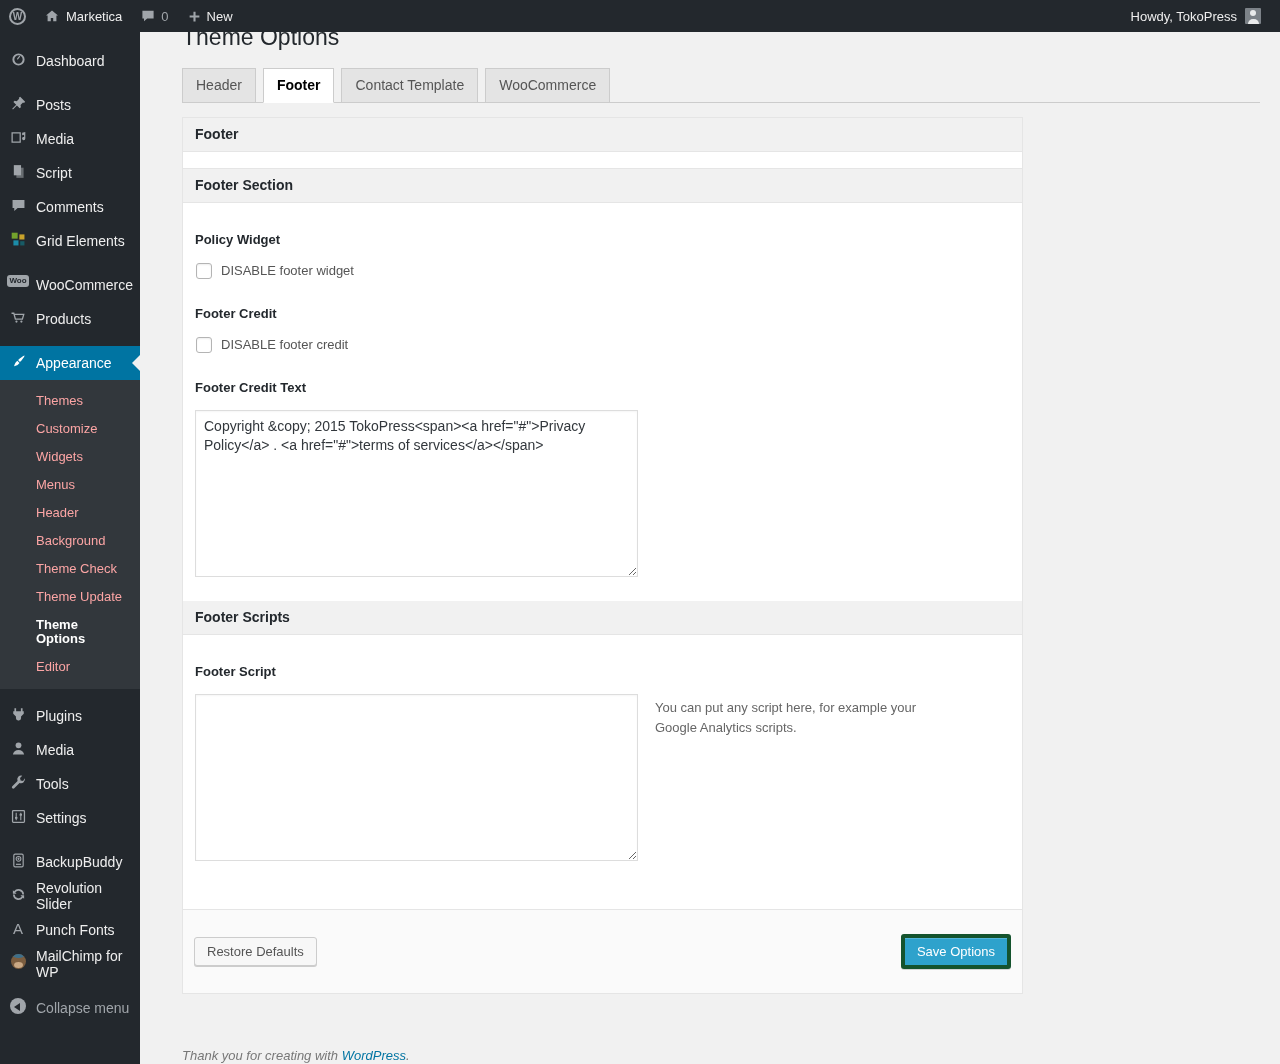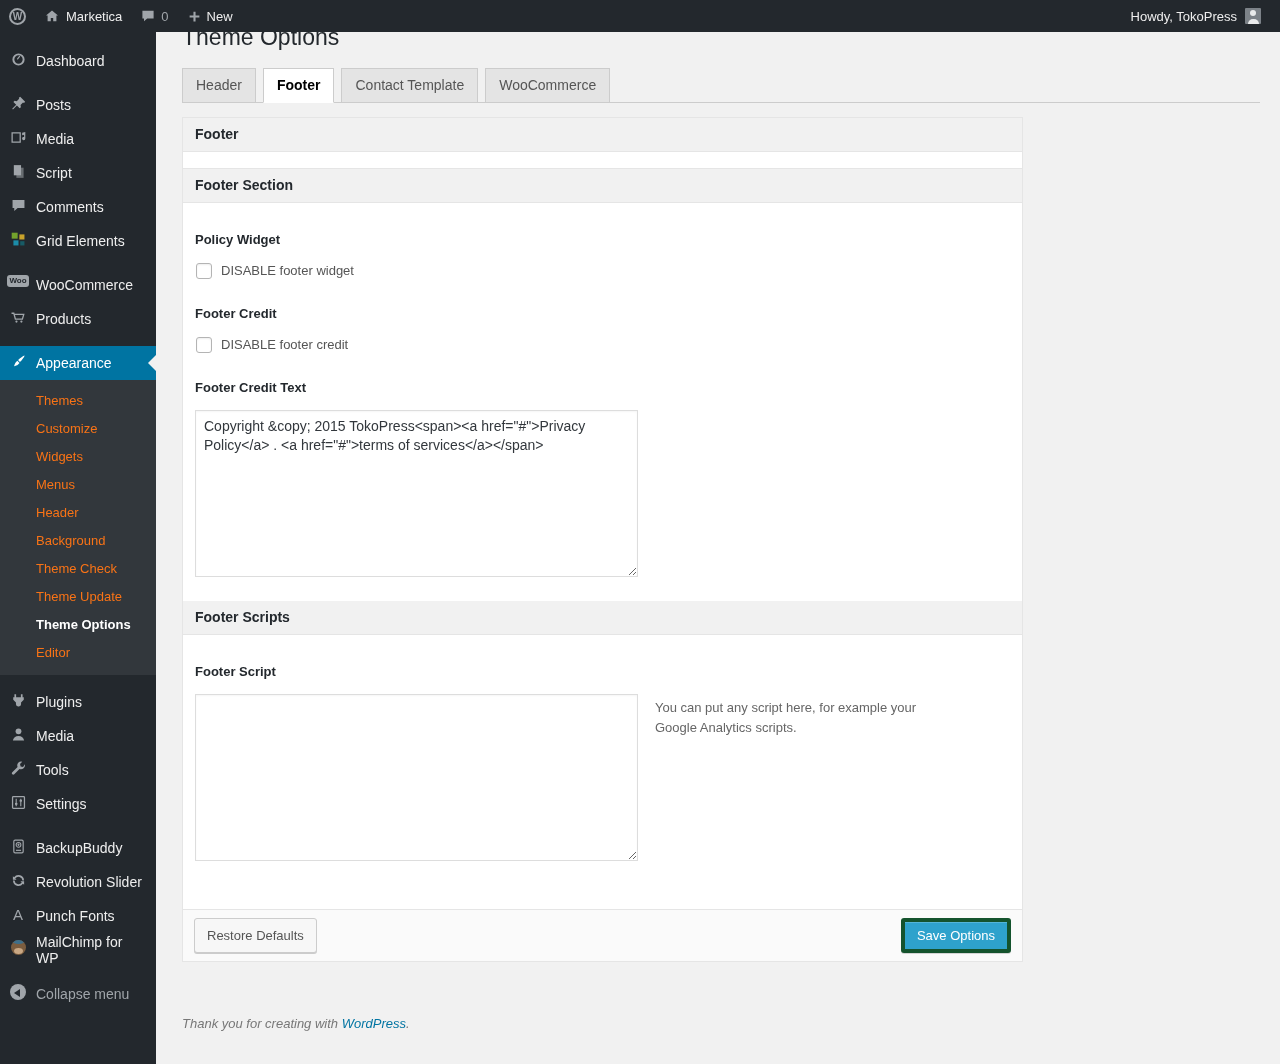--- a/index.html
+++ b/index.html
@@ -38,37 +38,37 @@
     content:""; position:absolute; top:2px; left:5px; width:6px; height:6px;
     border-radius:50%; background:#e9eaeb;
   }
   .ab-avatar::after {
     content:""; position:absolute; bottom:-2px; left:2.5px; width:11px; height:7px;
     border-radius:5px 5px 0 0; background:#e9eaeb;
   }
 
   
   .sidebar {
-    position:absolute; top:32px; left:0; width:156px; height:1032px;
+    position:absolute; top:32px; left:0; width:140px; height:1032px;
     background:#23282d; color:#eee; font-size:14px; padding-top:12px;
   }
   .mi { display:flex; align-items:center; height:34px; padding:0 8px; cursor:pointer; position:relative; }
   .micon { width:20px; height:20px; margin-right:8px; color:#a0a5aa; display:flex; align-items:flex-start; justify-content:center; flex:none; }
   .micon svg { width:17px; height:17px; }
   .mlabel { color:#eee; }
   .mgap { height:10px; }
   .mi.current-blue { background:#0074a2; }
   .mi.current-blue .mlabel { color:#fff; }
   .mi.current-blue .micon { color:#fff; }
   .mi.current-blue::after {
     content:""; position:absolute; right:0; top:50%; margin-top:-8px;
     border:8px solid transparent; border-right-color:#f1f1f1;
   }
   .submenu { background:#32373c; padding:7px 0 8px; }
-  .smi { padding:7px 12px 7px 36px; font-size:13px; color:#f97316; cursor:pointer; line-height:14px; }
+  .smi { padding:7px 12px 7px 36px; font-size:13px; color:#fca5a5; cursor:pointer; line-height:14px; }
   .smi.current { color:#fff; font-weight:bold; }
   .woo-badge {
     background:#a0a5aa; color:#23282d; border-radius:3px; font-size:8px; font-weight:bold;
     padding:2px 2px; line-height:1;
   }
   .letter-icon { font-size:15px; color:#a0a5aa; }
   .mc-icon { width:15px; height:15px; border-radius:50%; background:#7b5d3f; position:relative; overflow:hidden; }
   .mc-icon::before { content:""; position:absolute; top:-3px; left:1px; width:13px; height:7px; background:#3e6f8a; border-radius:50%; }
   .mc-icon::after { content:""; position:absolute; bottom:1px; left:3px; width:9px; height:6px; background:#c9a884; border-radius:50%; }
   .collapse-icon { width:16px; height:16px; border-radius:50%; background:#a0a5aa; position:relative; }
@@ -109,22 +109,22 @@
   .field-textarea {
     display:block; width:443px; height:167px; margin-top:15px; padding:6px 8px;
     border:1px solid #ddd; background:#fff; color:#32373c;
     font-family:"Liberation Sans", sans-serif; font-size:14px; line-height:1.4;
     resize:both; outline:none; box-shadow:inset 0 1px 2px rgba(0,0,0,.04); border-radius:0;
   }
   .script-row { display:flex; margin-top:15px; }
   .script-row .field-textarea { margin-top:0; }
   .helper-text { font-size:13px; color:#666; width:305px; margin-left:17px; margin-top:4px; line-height:1.55; }
   .panel-footer {
-    background:#fafafa; border-top:1px solid #e5e5e5; padding:8px 11px;
-    display:flex; justify-content:space-between; 
+    background:#fafafa; border-top:1px solid #e5e5e5; padding:24px 11px;
+    display:flex; justify-content:space-between; align-items:center;
   }
   .btn {
     font-family:"Liberation Sans", sans-serif; font-size:13px; line-height:1.5;
     padding:4px 12px; border-radius:3px; cursor:pointer;
   }
   .btn-secondary { background:#f7f7f7; border:1px solid #ccc; color:#555; box-shadow:0 1px 0 #ccc; }
   .btn-primary {
     background:#2ea2cc; border:4px solid #14532d; color:#fff;
     box-shadow:inset 0 1px 0 rgba(120,200,230,.5), 0 1px 0 rgba(0,0,0,.15);
   }

